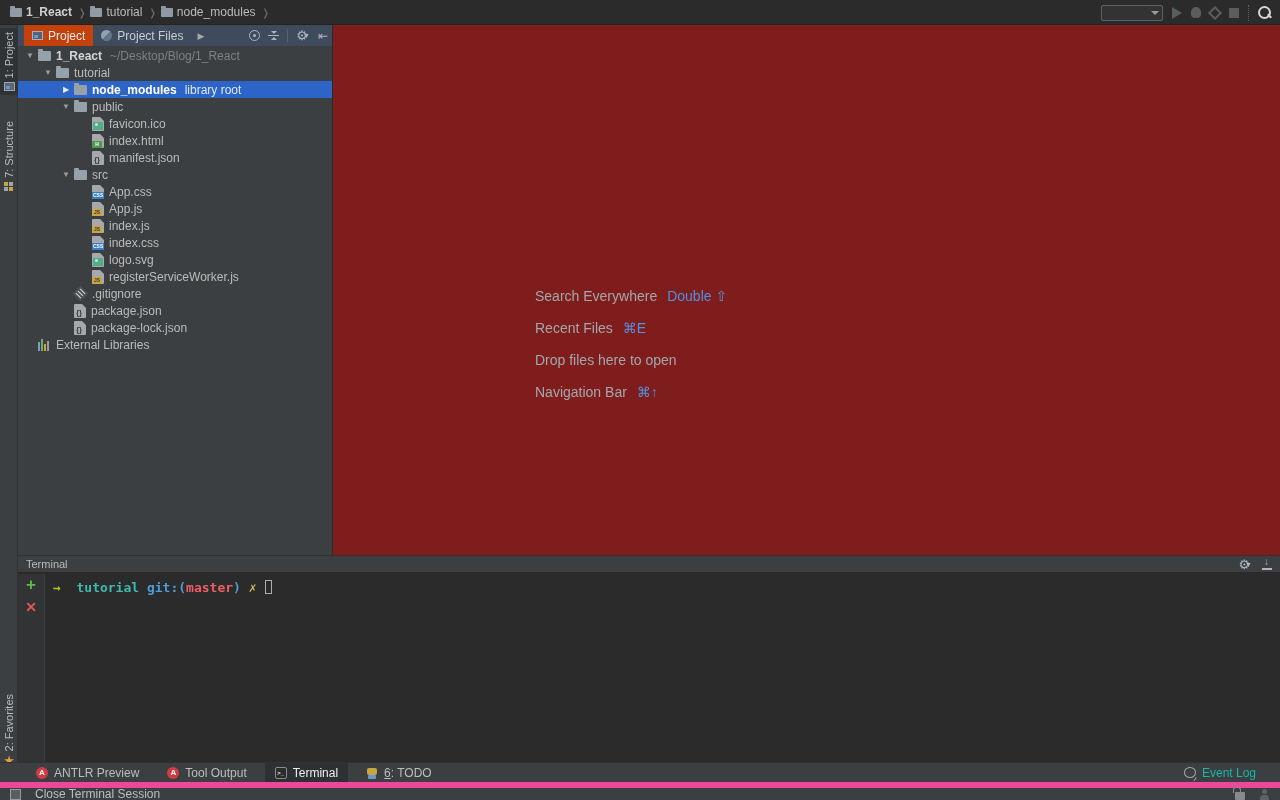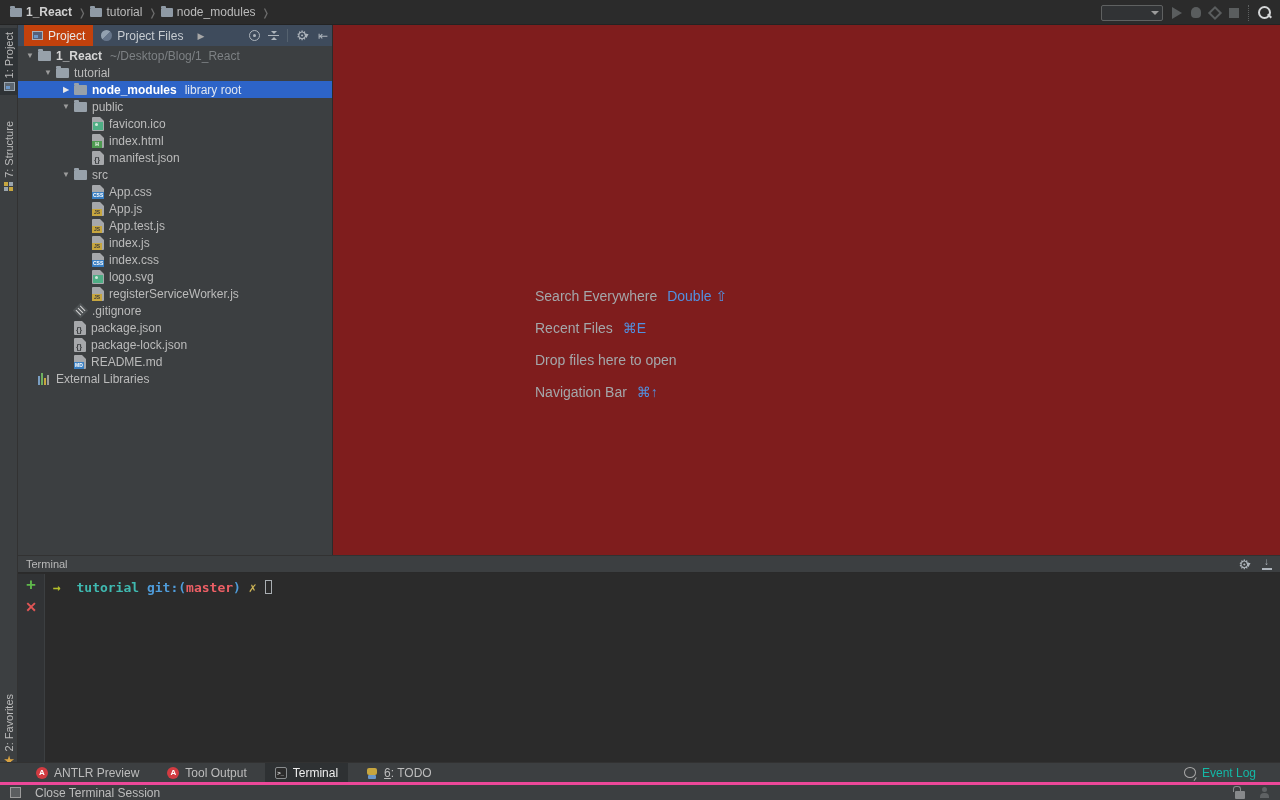--- a/index.html
+++ b/index.html
@@ -131,21 +131,21 @@
   .ico-todo { width:12px; height:12px; position:relative; }
   .ico-todo::before { content:""; position:absolute; left:1px; top:1px; width:10px; height:7px; background:#c7a63f; border-radius:2px; }
   .ico-todo::after { content:""; position:absolute; left:2px; bottom:0; width:8px; height:4px; background:#6a96c8; border-radius:1px; }
   .event-log { margin-left:auto; margin-right:24px; display:flex; align-items:center; gap:6px; color:#14b8a6; cursor:default; }
   .ico-bubble { width:12px; height:11px; border:1px solid #a9a9a9; border-radius:50%; position:relative; }
   .ico-bubble::after { content:""; position:absolute; right:-1px; bottom:-3px; width:4px; height:4px;
                        border-right:1px solid #a9a9a9; transform:rotate(35deg); }
 
   
   .statusbar { position:absolute; left:0; top:782px; width:1280px; height:18px; background:#3c3f41;
-               border-top:3px solid #ec4899; display:flex; align-items:center; padding:0 10px; color:#bdbdbd; }
+               border-top:6px solid #ec4899; display:flex; align-items:center; padding:0 10px; color:#bdbdbd; }
   .ico-toggle-stripes { width:11px; height:11px; border:1px solid #9b9b9b; background:#5b5e60; margin-right:14px; cursor:default; }
   .sb-right { margin-left:auto; display:flex; align-items:center; gap:14px; }
   .ico-lock { position:relative; width:10px; height:8px; background:#87898b; border-radius:1px; margin-top:4px; cursor:default; }
   .ico-lock::before { content:""; position:absolute; left:-2px; top:-5px; width:6px; height:5px;
                       border:1px solid #87898b; border-bottom:none; border-radius:3px 3px 0 0; }
   .ico-head { position:relative; width:11px; height:11px; cursor:default; }
   .ico-head::before { content:""; position:absolute; left:3px; top:0; width:5px; height:5px; border-radius:50%; background:#5f6264; }
   .ico-head::after { content:""; position:absolute; left:1px; bottom:0; width:9px; height:5px; border-radius:4px 4px 0 0; background:#5f6264; }
 </style>
 </head>
@@ -234,29 +234,27 @@
         <div class="tree-row bold" style="padding-left: 4px;"><span class="chev">▼</span><span class="t-ico t-folder"></span><span class="fname">1_React</span><span class="fsuffix">~/Desktop/Blog/1_React</span></div>
         <div class="tree-row" style="padding-left: 22px;"><span class="chev">▼</span><span class="t-ico t-folder"></span><span class="fname">tutorial</span></div>
         <div class="tree-row selected" style="padding-left: 40px;"><span class="chev">▶</span><span class="t-ico t-folder"></span><span class="fname">node_modules</span><span class="fsuffix">library root</span></div>
         <div class="tree-row" style="padding-left: 40px;"><span class="chev">▼</span><span class="t-ico t-folder"></span><span class="fname">public</span></div>
         <div class="tree-row" style="padding-left: 58px;"><span class="chev"></span><span class="t-ico t-file"><span class="t-img"></span></span><span class="fname">favicon.ico</span></div>
         <div class="tree-row" style="padding-left: 58px;"><span class="chev"></span><span class="t-ico t-file"><span class="t-badge b-html">H</span></span><span class="fname">index.html</span></div>
         <div class="tree-row" style="padding-left: 58px;"><span class="chev"></span><span class="t-ico t-file"><span class="t-json">{}</span></span><span class="fname">manifest.json</span></div>
         <div class="tree-row" style="padding-left: 40px;"><span class="chev">▼</span><span class="t-ico t-folder"></span><span class="fname">src</span></div>
         <div class="tree-row" style="padding-left: 58px;"><span class="chev"></span><span class="t-ico t-file"><span class="t-badge b-css">CSS</span></span><span class="fname">App.css</span></div>
         <div class="tree-row" style="padding-left: 58px;"><span class="chev"></span><span class="t-ico t-file"><span class="t-badge b-js">JS</span></span><span class="fname">App.js</span></div>
-        <div class="tree-row" style="padding-left: 58px;"><span class="chev"></span><span class="t-ico t-file"><span class="t-badge b-js">JS</span></span><span class="fname">App.test.js</span></div>
         <div class="tree-row" style="padding-left: 58px;"><span class="chev"></span><span class="t-ico t-file"><span class="t-badge b-js">JS</span></span><span class="fname">index.js</span></div>
         <div class="tree-row" style="padding-left: 58px;"><span class="chev"></span><span class="t-ico t-file"><span class="t-badge b-css">CSS</span></span><span class="fname">index.css</span></div>
         <div class="tree-row" style="padding-left: 58px;"><span class="chev"></span><span class="t-ico t-file"><span class="t-img"></span></span><span class="fname">logo.svg</span></div>
         <div class="tree-row" style="padding-left: 58px;"><span class="chev"></span><span class="t-ico t-file"><span class="t-badge b-js">JS</span></span><span class="fname">registerServiceWorker.js</span></div>
         <div class="tree-row" style="padding-left: 40px;"><span class="chev"></span><span class="t-ico t-git"></span><span class="fname">.gitignore</span></div>
         <div class="tree-row" style="padding-left: 40px;"><span class="chev"></span><span class="t-ico t-file"><span class="t-json">{}</span></span><span class="fname">package.json</span></div>
         <div class="tree-row" style="padding-left: 40px;"><span class="chev"></span><span class="t-ico t-file"><span class="t-json">{}</span></span><span class="fname">package-lock.json</span></div>
-        <div class="tree-row" style="padding-left: 40px;"><span class="chev"></span><span class="t-ico t-file"><span class="t-badge b-md">MD</span></span><span class="fname">README.md</span></div>
         <div class="tree-row" style="padding-left: 4px;"><span class="chev"></span><span class="t-ico t-lib"><i></i><i></i><i></i><i></i></span><span class="fname">External Libraries</span></div>
       </div>
   </div>
 
   <div class="editor">
     <div class="shortcuts" id="shortcuts">
         <div class="sc-line">
           <span>Search Everywhere</span>
           <span class="keys">Double ⇧</span>
         </div>

